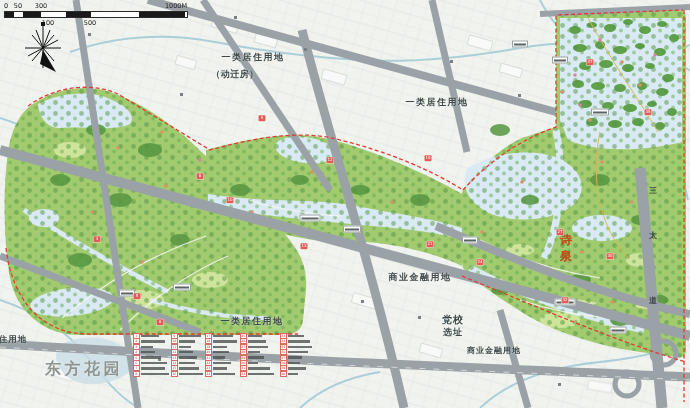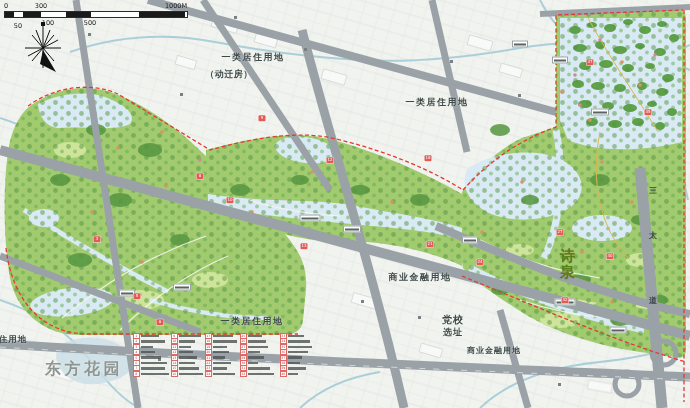--- a/index.html
+++ b/index.html
@@ -12,22 +12,22 @@
   #scalebar .seg{position:absolute;top:0;height:100%;}
   #scalebar .tick{position:absolute;font-size:6.5px;color:#222;transform:translateX(-50%);white-space:nowrap;}
   #scalebar .tick.top{top:0;}
   #scalebar .tick.bottom{top:17px;}
   
   #compass{position:absolute;left:20px;top:22px;}
   
   .area-label{position:absolute;transform:translate(-50%,-50%);white-space:nowrap;
               color:#3e4a49;font-weight:bold;text-shadow:0 0 2px rgba(255,255,255,.7);}
   .road-char{position:absolute;transform:translate(-50%,-50%);font-size:8px;color:#3c4246;font-weight:bold;}
-  #seal{position:absolute;left:560px;top:248px;width:17px;font-size:15px;line-height:16px;
-        font-weight:bold;color:#4d7c0f;word-break:break-all;opacity:.9;
+  #seal{position:absolute;left:560px;top:232px;width:17px;font-size:12px;line-height:16px;
+        font-weight:bold;color:#c2410c;word-break:break-all;opacity:.9;
         text-shadow:0 0 1px rgba(179,50,42,.5);}
   
   .chip{position:absolute;height:5px;background:rgba(255,255,255,.95);border:.5px solid #9aa4a4;
         transform:translate(-50%,-50%);display:flex;align-items:center;padding:0 1px;}
   .chip i{display:block;height:2px;width:100%;background:#5a6462;}
   .marker{position:absolute;width:7px;height:5.5px;transform:translate(-50%,-50%);
           color:#fff;font-size:4px;line-height:5.5px;text-align:center;border-radius:1px;
           box-shadow:0 0 0 .5px rgba(255,255,255,.8);}
   
   #legend{position:absolute;left:0;top:0;}
@@ -267,21 +267,21 @@
     <div class="bar">
         <div class="seg" style="left: 0px; width: 9px; background: rgb(26, 26, 26);"></div>
         <div class="seg" style="left: 9px; width: 9px; background: rgb(255, 255, 255);"></div>
         <div class="seg" style="left: 18px; width: 18px; background: rgb(26, 26, 26);"></div>
         <div class="seg" style="left: 36px; width: 25px; background: rgb(255, 255, 255);"></div>
         <div class="seg" style="left: 61px; width: 25px; background: rgb(26, 26, 26);"></div>
         <div class="seg" style="left: 86px; width: 48px; background: rgb(255, 255, 255);"></div>
         <div class="seg" style="left: 134px; width: 46px; background: rgb(26, 26, 26);"></div>
       </div>
   <div class="tick top" style="left: 2px;">0</div>
-      <div class="tick top" style="left: 14px; margin-top: 20px;">50</div>
+      <div class="tick top" style="left: 14px;">50</div>
       <div class="tick top" style="left: 37px;">300</div>
       <div class="tick top" style="left: 172px; text-align: center;">1000M</div>
       <div class="tick bottom" style="left: 44px;">100</div>
       <div class="tick bottom" style="left: 86px; text-align: center;">500</div>
     </div>
 
   <svg id="compass" width="46" height="54" viewBox="0 0 46 54">
     <g stroke="#111" stroke-width="1" fill="none">
       <line x1="23" y1="26" x2="23" y2="4"></line>
         <line x1="23" y1="26" x2="34" y2="13"></line>
@@ -295,21 +295,21 @@
         <line x1="23" y1="26" x2="38" y2="18"></line>
       <line x1="23" y1="26" x2="8" y2="34"></line>
         <line x1="23" y1="26" x2="16" y2="8"></line>
     </g>
     <rect x="21" y="0" width="4" height="4" fill="#111"></rect>
     <path d="M23,28 L36,50 L20,42 Z" fill="#111"></path>
   </svg>
 
   <div id="labels">
       <div class="area-label" style="left: 253px; top: 57px; font-size: 9px; letter-spacing: 1.5px;">一类居住用地</div>
-      <div class="area-label" style="left: 229px; top: 74px; font-size: 9px; letter-spacing: 0.5px;">（动迁房）</div>
+      <div class="area-label" style="left: 235px; top: 74px; font-size: 9px; letter-spacing: 0.5px;">（动迁房）</div>
       <div class="area-label" style="left: 437px; top: 102px; font-size: 9px; letter-spacing: 1.5px;">一类居住用地</div>
       <div class="area-label" style="left: 420px; top: 277px; font-size: 9px; letter-spacing: 1.5px;">商业金融用地</div>
       <div class="area-label" style="left: 453px; top: 320px; font-size: 10px; letter-spacing: 1px;">党校</div>
       <div class="area-label" style="left: 453px; top: 332px; font-size: 9px; letter-spacing: 1px;">选址</div>
       <div class="area-label" style="left: 494px; top: 350px; font-size: 8px; letter-spacing: 1px;">商业金融用地</div>
       <div class="area-label" style="left: 252px; top: 321px; font-size: 9px; letter-spacing: 1.5px;">一类居住用地</div>
       <div class="area-label" style="left: 84px; top: 369px; font-size: 16px; letter-spacing: 3.5px; color: rgb(142, 148, 143);">东方花园</div>
       <div class="area-label" style="left: 13px; top: 340px; font-size: 8.5px; letter-spacing: 1px;">住用地</div>
     </div>
   <div id="roadchars">

